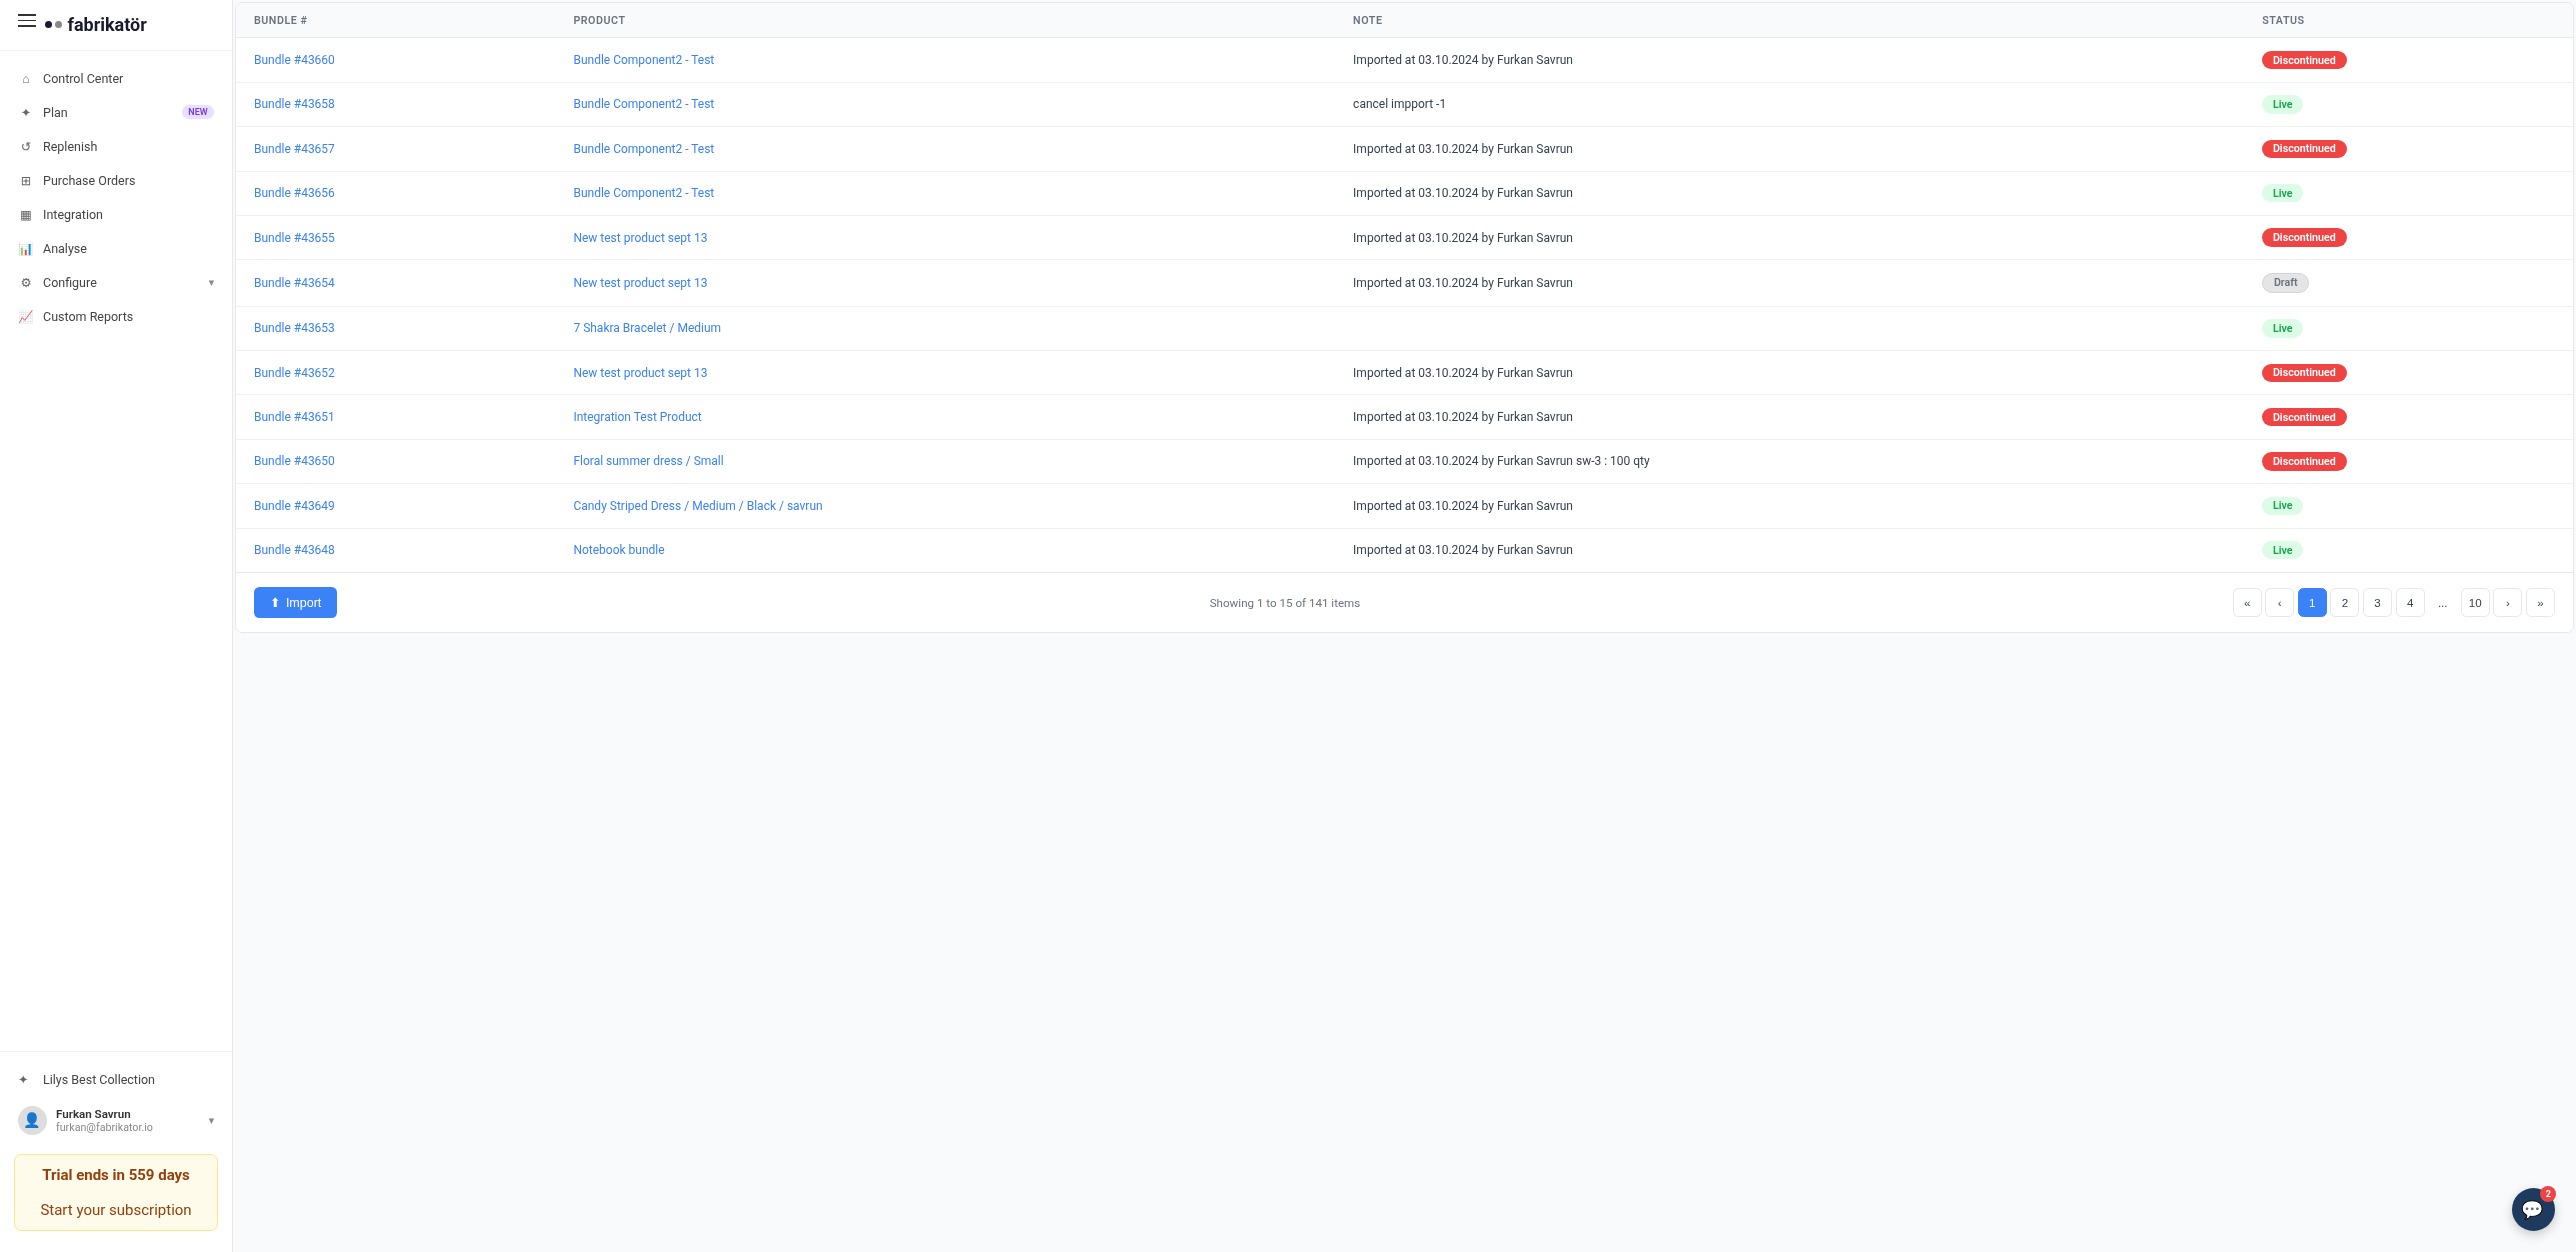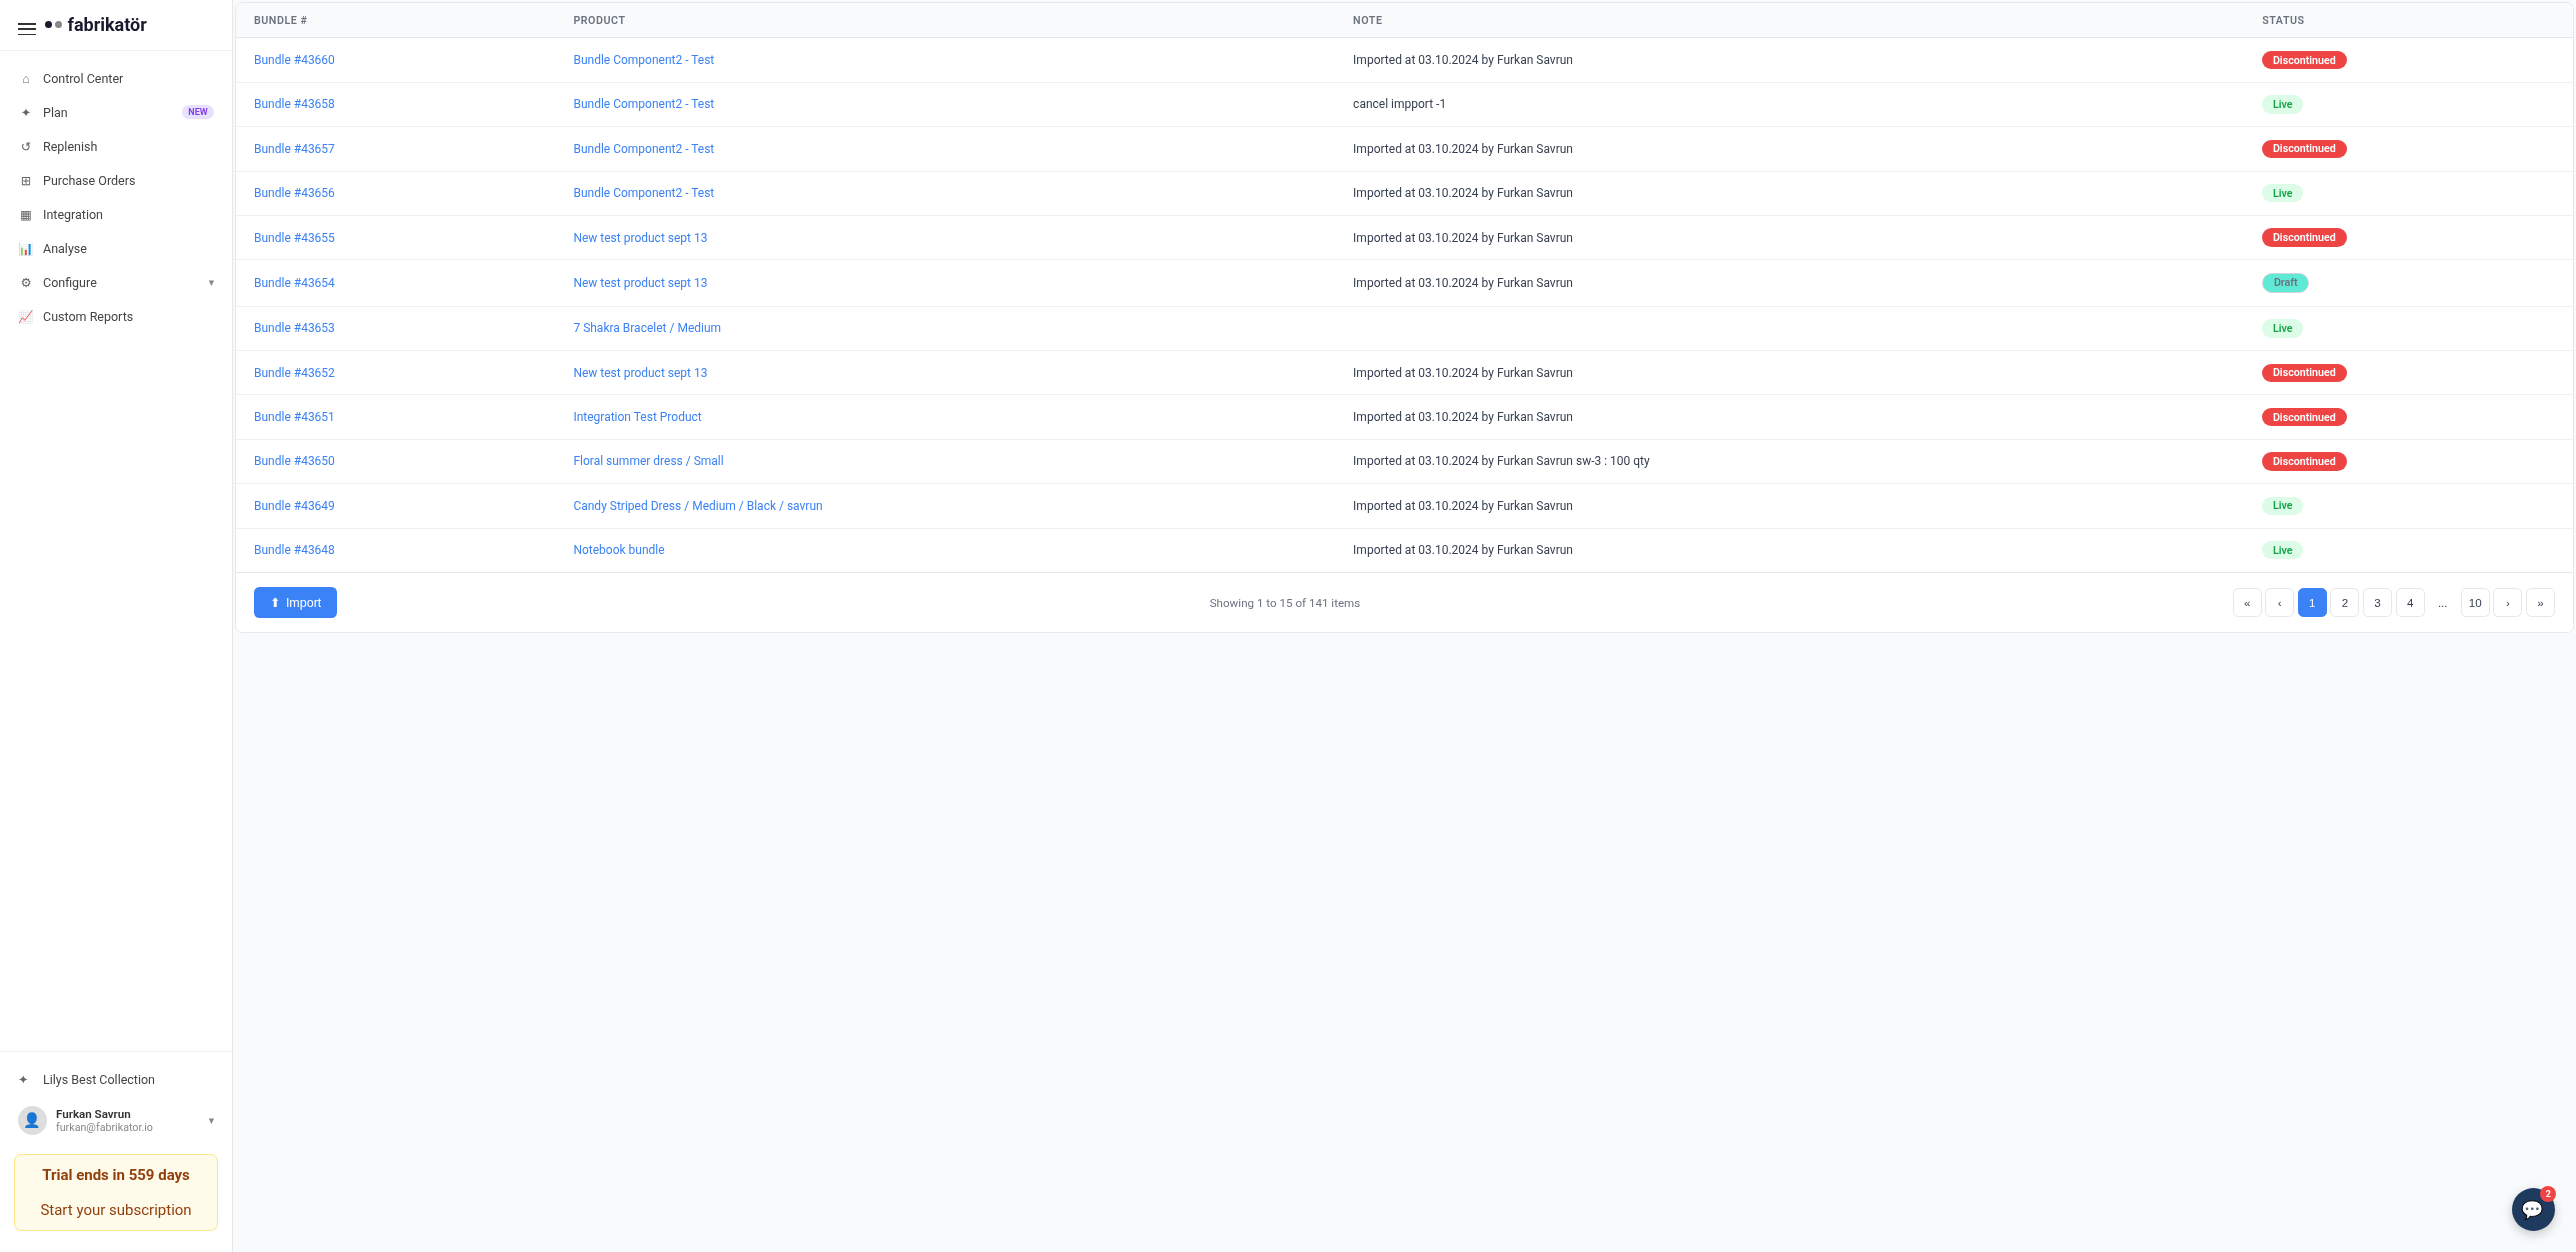--- a/index.html
+++ b/index.html
@@ -12,21 +12,21 @@
       background: #fff;
       border-right: 0.9px solid #e5e7eb;
       display: flex;
       flex-direction: column;
       height: 100vh;
       overflow-y: auto;
     }
     .sidebar-header {
       padding: 14.3px 18px;
       display: flex;
-      align-items: flex-end;
+      align-items: flex-start;
       gap: 9px;
       border-bottom: 0.9px solid #f0f0f0;
     }
     .hamburger { cursor: pointer; display: flex; flex-direction: column; gap: 3.6px; }
     .hamburger span { display: block; width: 18px; height: 1.8px; background: #333; }
     .logo { display: flex; align-items: center; gap: 5.4px; font-size: 18px; font-weight: 700; color: #1a1a2e; }
     .logo-dots { display: flex; gap: 2.7px; }
     .logo-dot { width: 7.2px; height: 7.2px; border-radius: 50%; }
     .logo-dot-dark { background: #1a1a2e; }
     .logo-dot-light { background: #888; }
@@ -148,21 +148,21 @@
     .badge {
       display: inline-block;
       padding: 2.7px 10.7px;
       border-radius: 18px;
       font-size: 10.7px;
       font-weight: 600;
       white-space: nowrap;
     }
     .badge-live { background: #dcfce7; color: #16a34a; }
     .badge-discontinued { background: #ef4444; color: #fff; }
-    .badge-draft { background: #5eead4; color: #6b7280; border: 0.9px solid #d1d5db; }
+    .badge-draft { background: #e5e5e5; color: #6b7280; border: 0.9px solid #d1d5db; }
 
     
     .table-footer {
       padding: 14.3px 18px;
       display: flex;
       align-items: center;
       justify-content: space-between;
       border-top: 0.9px solid #e5e7eb;
       background: #fff;
     }

